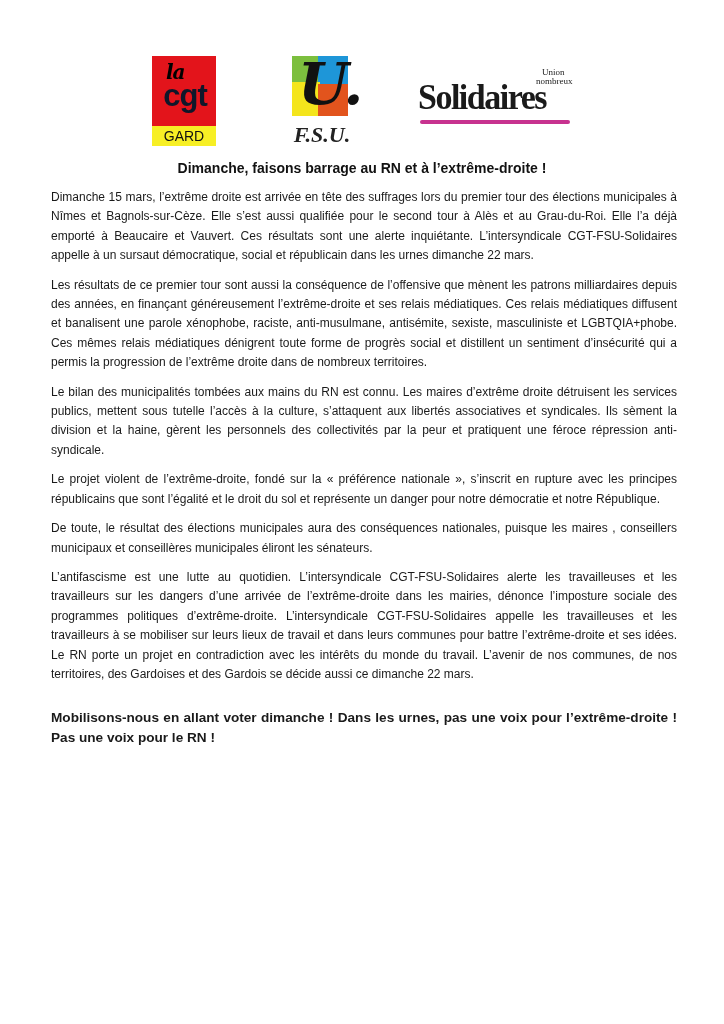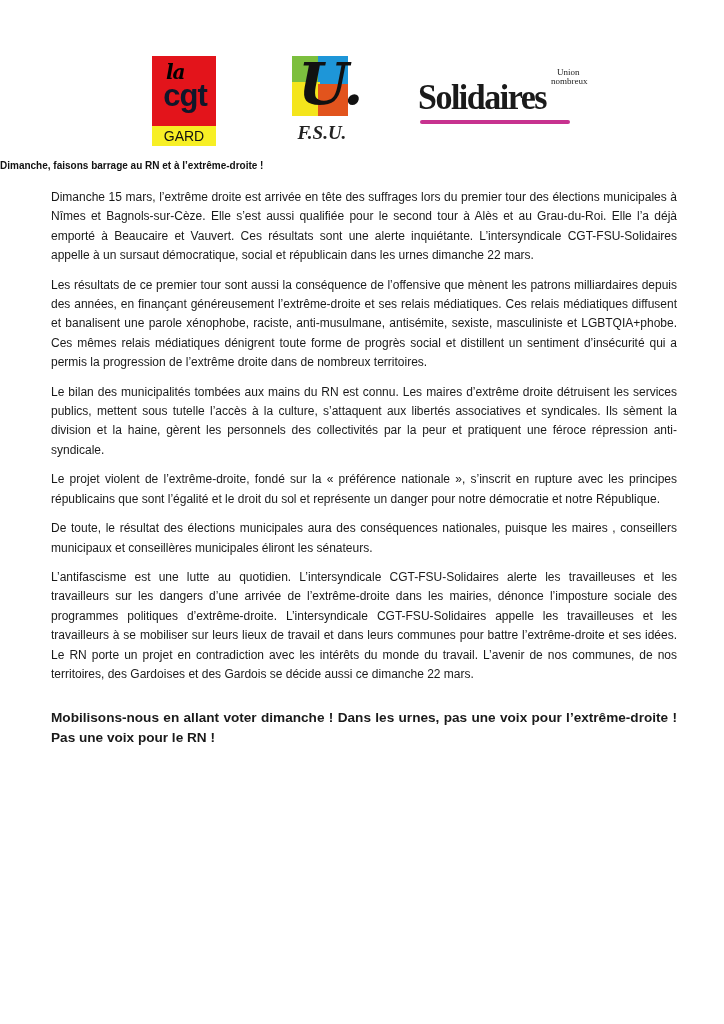--- a/index.html
+++ b/index.html
@@ -11,28 +11,28 @@
   .cgt .word { position: absolute; left: 4px; top: 22px; width: 58px; text-align: center; font-family: "Liberation Sans", sans-serif; font-weight: bold; font-size: 31px; color: #0f172a; letter-spacing: -1px; }
   .cgt .gard { position: absolute; left: 0; bottom: 0; width: 64px; height: 20px; background: #f7ef25; text-align: center; font-weight: normal; font-size: 14px; line-height: 21px; color: #111; }
   
   .fsu { position: absolute; left: 288px; top: 4px; width: 64px; height: 90px; }
   .fsu .sq { position: absolute; }
   .fsu .g { left: 4px; top: 0; width: 28px; height: 28px; background: #7cbf3e; }
   .fsu .b { left: 30px; top: 0; width: 30px; height: 30px; background: #1e96d8; }
   .fsu .y { left: 4px; top: 26px; width: 28px; height: 34px; background: #f4e51c; }
   .fsu .o { left: 30px; top: 28px; width: 30px; height: 32px; background: #e2541d; }
   .fsu .u { position: absolute; left: 10px; top: -4px; font-family: "DejaVu Serif", serif; font-style: italic; font-weight: bold; font-size: 58px; color: #111; line-height: 64px; }
-  .fsu .txt { position: absolute; left: 2px; top: 66px; width: 64px; text-align: center; font-family: "Liberation Serif", serif; font-style: italic; font-weight: bold; font-size: 19px; color: #222; }
+  .fsu .txt { position: absolute; left: 2px; top: 66px; width: 64px; text-align: center; font-family: "Liberation Serif", serif; font-style: italic; font-weight: bold; font-size: 22px; color: #222; }
   
   .sol { position: absolute; left: 418px; top: 16px; width: 160px; height: 60px; }
-  .sol .union { position: absolute; left: 118px; top: 0; font-family: "Liberation Serif", serif; font-size: 9px; line-height: 9px; color: #222; text-align: left; margin-left: 15px; }
+  .sol .union { position: absolute; left: 118px; top: 0; font-family: "Liberation Serif", serif; font-size: 9px; line-height: 9px; color: #222; text-align: left; }
   .sol .name { position: absolute; left: 0; top: 10px; font-family: "Liberation Serif", serif; font-weight: bold; font-size: 34px; letter-spacing: -1.5px; color: #1a1a1a; transform: scaleY(1.05); }
   .sol .bar { position: absolute; left: 2px; top: 52px; width: 150px; height: 4px; border-radius: 3px; background: #c7328f; }
 
-  .title { position: absolute; top: 160px; left: 0; width: 724px; text-align: left; font-weight: bold; font-size: 10px; color: #111; }
+  .title { position: absolute; top: 160px; left: 0; width: 724px; text-align: center; font-weight: bold; font-size: 14px; color: #111; }
   .content { position: absolute; top: 188px; left: 51px; width: 626px; }
   .content p { margin: 0 0 10px 0; font-size: 12px; line-height: 19.4px; text-align: justify; color: #1a1a1a; }
   .content p.bold { font-weight: bold; font-size: 13.6px; margin-top: 24px; }
 </style>
 </head>
 <body>
 
 <div class="logos">
   <div class="cgt">
     <span class="la">la</span>

